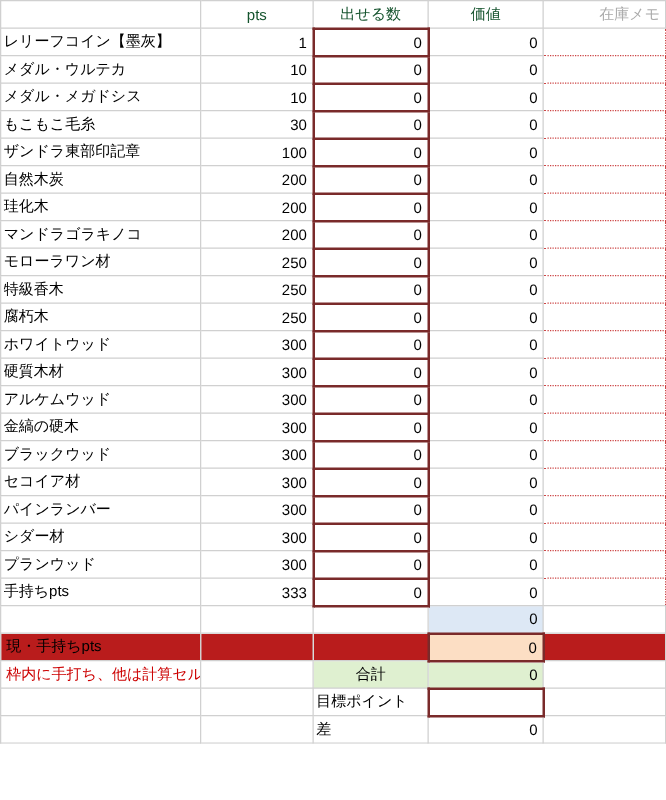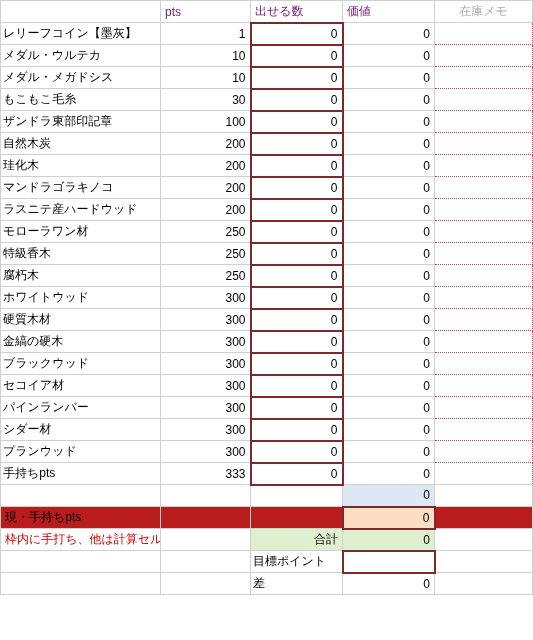--- a/index.html
+++ b/index.html
@@ -23,43 +23,43 @@
   td, th {
     border: 1px solid #d0d0d0;
     height: 22px;
     padding: 0 4px;
     overflow: hidden;
     white-space: nowrap;
   }
   th {
     background: #fff;
     font-weight: normal;
-    text-align: left;
-    color: #701a75;
-  }
-  th.memo { color: #aaa; text-align: center; }
+    text-align: center;
+    color: #14532d;
+  }
+  th.memo { color: #aaa; text-align: right; }
   td.name { text-align: left; padding-left: 2px; }
   td.num { text-align: right; }
   td.boxed {
     border: 2px solid #7a2a2a;
     text-align: right;
   }
   td.memo-cell {
     border: 1px dotted #c44;
     background: #fff;
   }
   td.blank { background: #fff; }
   td.sum-blue { text-align: right; background: #dde8f5; }
   td.peach { background: #b91c1c; text-align: left; }
   td.peach-boxed {
     background: #fcdec4;
     border: 2px solid #7a2a2a;
     text-align: right;
   }
-  td.green { background: #dff0d0; text-align: right; }
+  td.green { background: #dff0d0; text-align: center; }
   td.green-r { background: #dff0d0; text-align: right; }
   td.redtext { color: #c00; text-align: right; }
 </style>
 </head>
 <body>
 
 <table>
   <colgroup>
     <col class="c1">
       <col class="c2">
@@ -127,27 +127,20 @@
         <td class="memo-cell"></td>
       </tr>
       <tr>
         <td class="name">マンドラゴラキノコ</td>
         <td class="num">200</td>
         <td class="boxed">0</td>
         <td class="num">0</td>
         <td class="memo-cell"></td>
       </tr>
       <tr>
-        <td class="name">ラスニテ産ハードウッド</td>
-        <td class="num">200</td>
-        <td class="boxed">0</td>
-        <td class="num">0</td>
-        <td class="memo-cell"></td>
-      </tr>
-      <tr>
         <td class="name">モローラワン材</td>
         <td class="num">250</td>
         <td class="boxed">0</td>
         <td class="num">0</td>
         <td class="memo-cell"></td>
       </tr>
       <tr>
         <td class="name">特級香木</td>
         <td class="num">250</td>
         <td class="boxed">0</td>
@@ -163,20 +156,27 @@
       </tr>
       <tr>
         <td class="name">ホワイトウッド</td>
         <td class="num">300</td>
         <td class="boxed">0</td>
         <td class="num">0</td>
         <td class="memo-cell"></td>
       </tr>
       <tr>
         <td class="name">硬質木材</td>
+        <td class="num">300</td>
+        <td class="boxed">0</td>
+        <td class="num">0</td>
+        <td class="memo-cell"></td>
+      </tr>
+      <tr>
+        <td class="name">アルケムウッド</td>
         <td class="num">300</td>
         <td class="boxed">0</td>
         <td class="num">0</td>
         <td class="memo-cell"></td>
       </tr>
       <tr>
         <td class="name">金縞の硬木</td>
         <td class="num">300</td>
         <td class="boxed">0</td>
         <td class="num">0</td>

